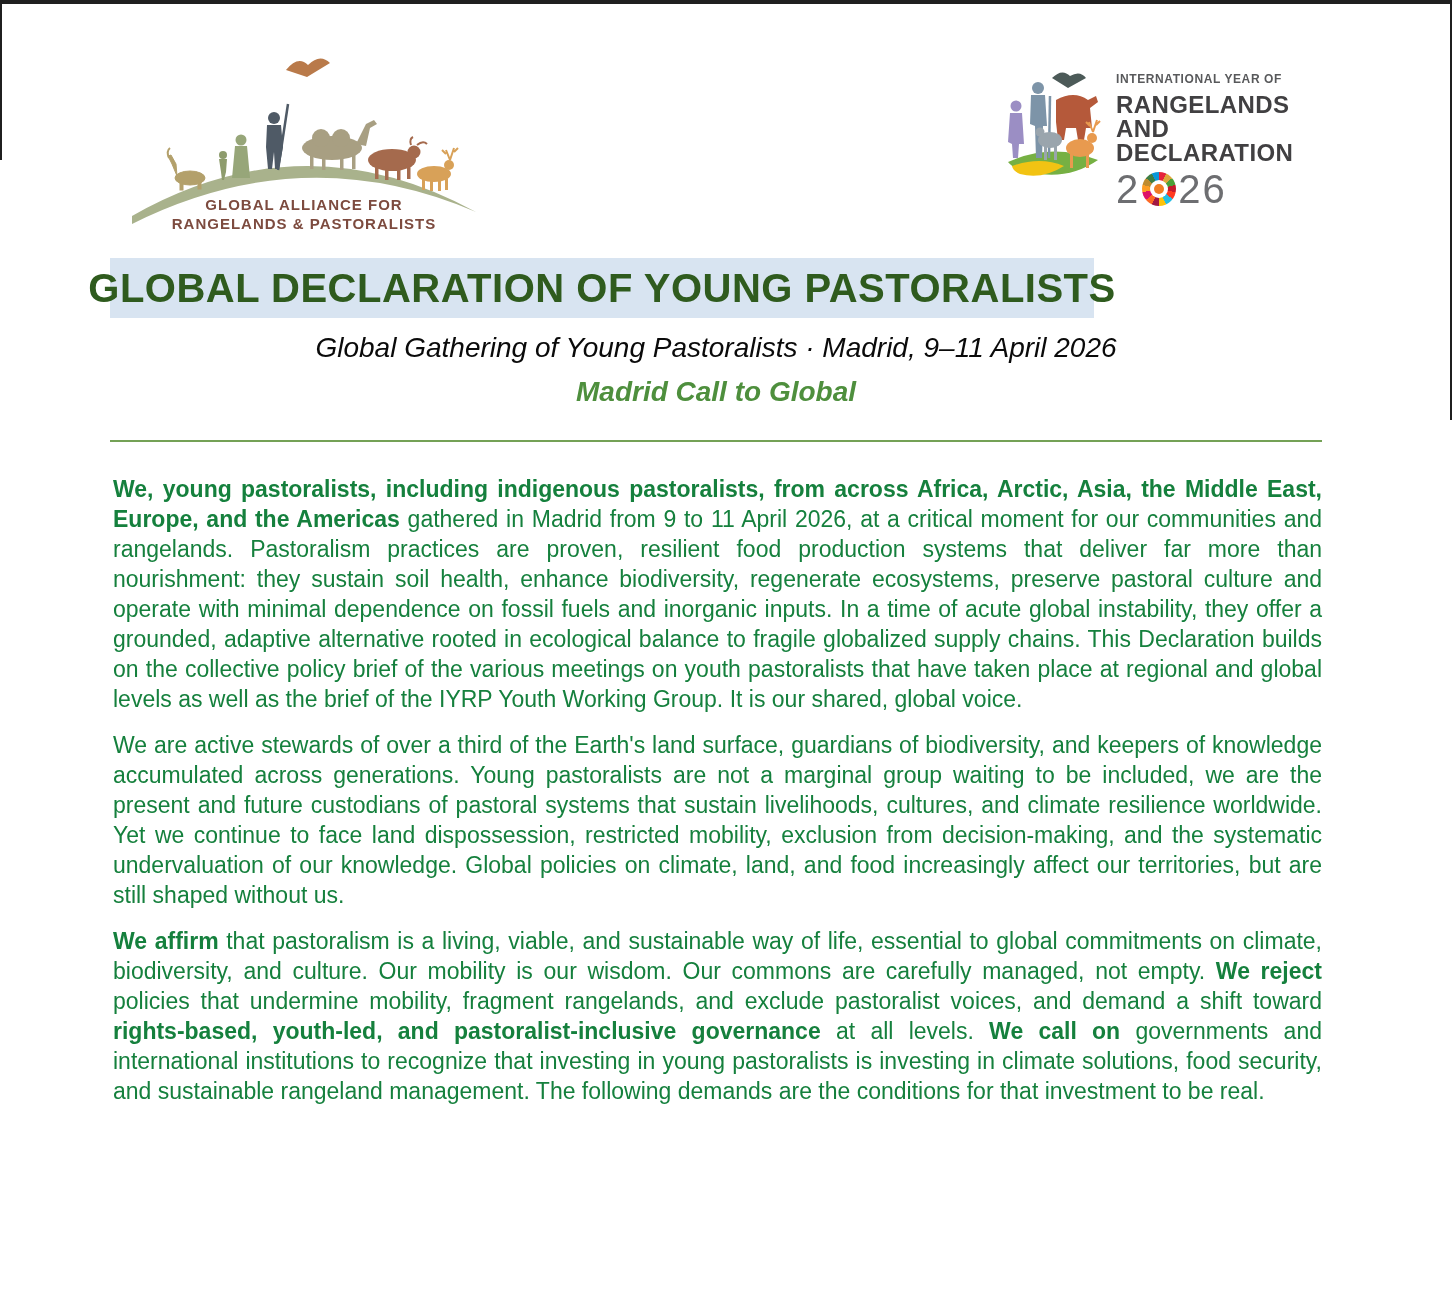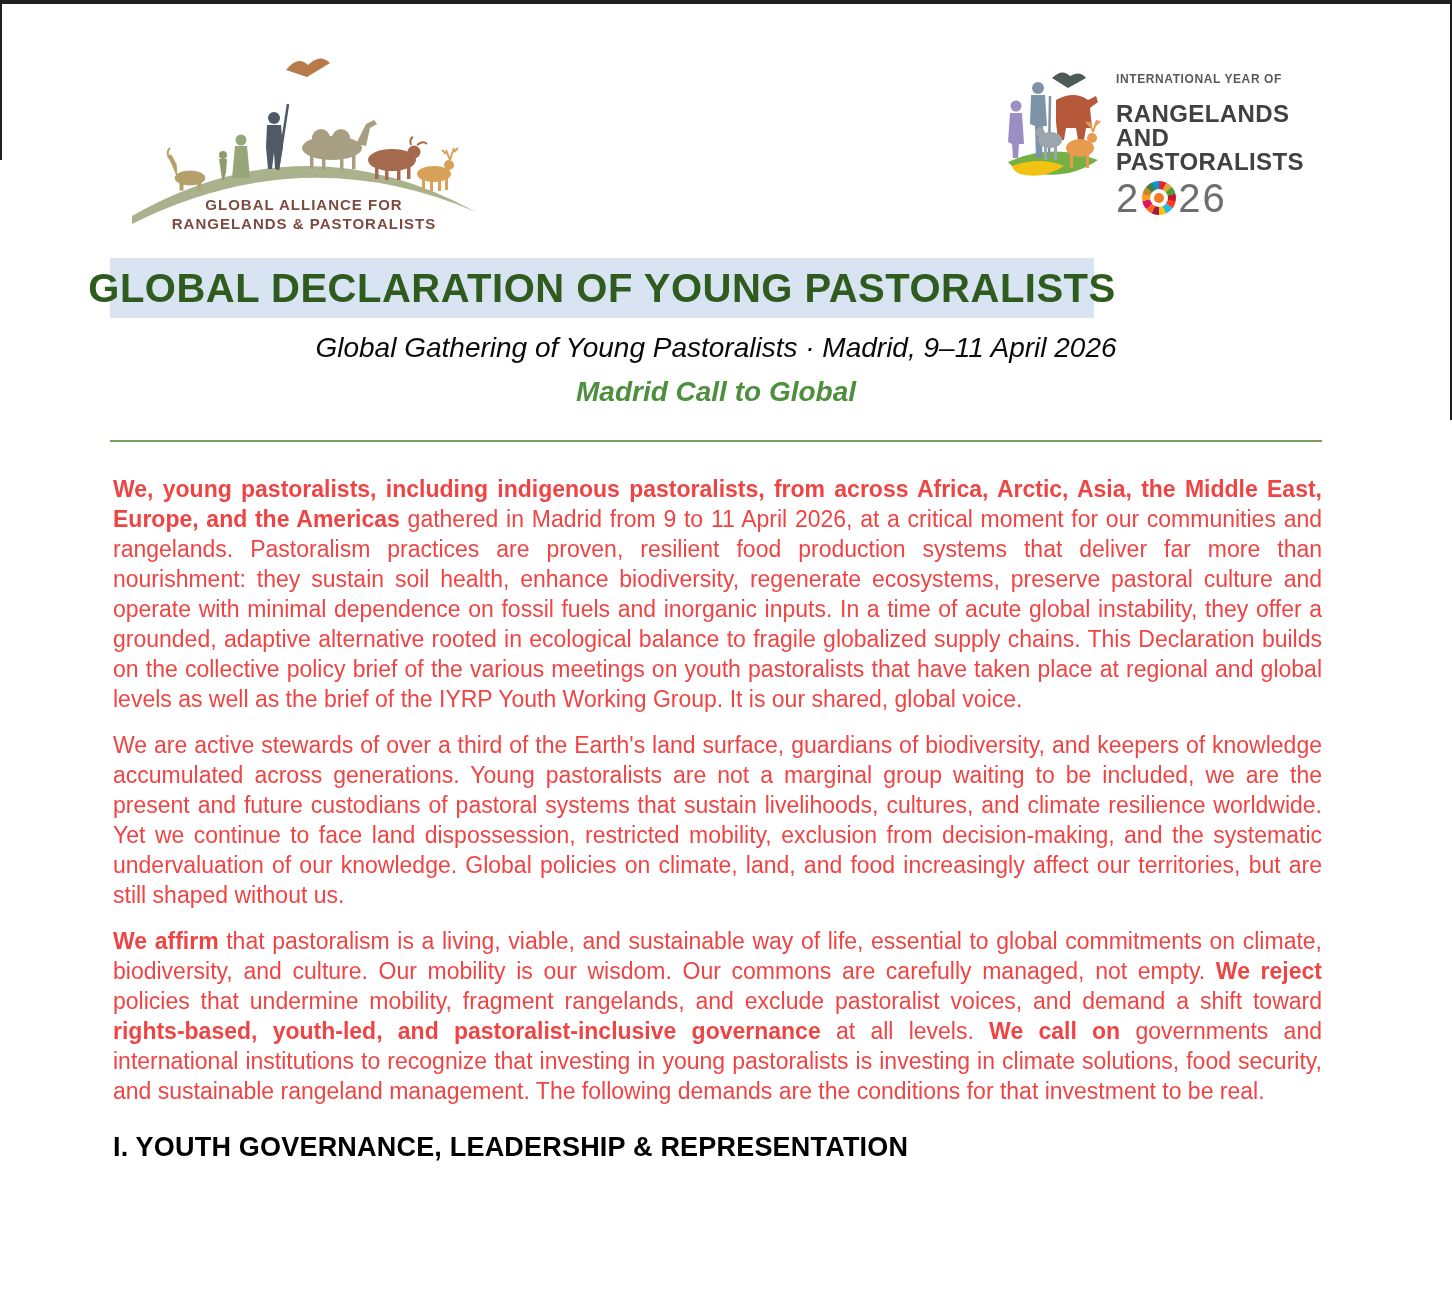--- a/index.html
+++ b/index.html
@@ -11,21 +11,21 @@
   .edge-top { position:absolute; top:0; left:0; width:1452px; height:4px; background:#1f1f1f; }
   .edge-left { position:absolute; top:0; left:0; width:2px; height:160px; background:#1f1f1f; }
   .edge-right { position:absolute; top:0; right:0; width:2px; height:420px; background:#1f1f1f; }
 
   
   .header-area { position:relative; height:258px; }
   .garp-logo { position:absolute; left:128px; top:52px; width:352px; height:196px; }
   .iyrp-logo { position:absolute; left:1002px; top:66px; width:320px; height:130px; display:flex; gap:14px; }
   .iyrp-art { width:100px; height:118px; flex:0 0 auto; }
   .iyrp-text { padding-top:6px; color:var(--iyrp_text); }
-  .iyrp-l1 { font-size:12px; font-weight:bold; letter-spacing:.6px; color:#58595b; margin-bottom:16px; }
+  .iyrp-l1 { font-size:12px; font-weight:bold; letter-spacing:.6px; color:#58595b; margin-bottom:7px; }
   .iyrp-l2, .iyrp-l3 { font-size:24px; font-weight:bold; letter-spacing:.4px; line-height:24px; color:var(--iyrp_text); }
   .iyrp-year { display:flex; align-items:center; margin-top:4px; font-size:40px; color:var(--iyrp_year_gray); letter-spacing:2px; line-height:40px; }
   .sdg-wheel { position:relative; display:inline-block; width:34px; height:34px; border-radius:50%; margin:0 2px;
     background:conic-gradient(#E5243B 0 7%,#DDA63A 7% 14%,#4C9F38 14% 21%,#C5192D 21% 28%,#FF3A21 28% 35%,#26BDE2 35% 43%,#FCC30B 43% 50%,#A21942 50% 57%,#FD6925 57% 64%,#DD1367 64% 72%,#FD9D24 72% 79%,#BF8B2E 79% 86%,#3F7E44 86% 93%,#0A97D9 93% 100%); }
   .sdg-wheel::after { content:""; position:absolute; inset:8px; background:#fff; border-radius:50%; }
   .sdg-wheel::before { content:""; position:absolute; inset:12px; background:#f07d24; border-radius:50%; z-index:1; }
 
   
   .banner { margin-left:110px; width:984px; height:60px; background:var(--banner_bg);
             display:flex; align-items:center; justify-content:center; }
@@ -33,21 +33,21 @@
 
   
   .subtitles { margin-left:110px; width:1212px; padding-top:8px; text-align:center; }
   .subtitles p { font-size:28px; font-style:italic; line-height:44px; color:#0a0a0a; }
   .subtitles p.cta { font-weight:bold; color:var(--accent_green); }
 
   hr.divider { border:none; border-top:2px solid var(--divider_green); margin:26px 130px 0 110px; }
 
   
   main { margin:0 130px 0 113px; }
-  main p.para { font-size:23px; line-height:30px; text-align:justify; color:#ef4444; margin-top:16px; }
+  main p.para { font-size:23px; line-height:30px; text-align:justify; color:#15803d; margin-top:16px; }
   main p.para:first-child { margin-top:32px; }
   main h2 { font-size:27px; font-weight:bold; color:#000; margin-top:26px; letter-spacing:.2px; }
 </style>
 </head>
 <body>
 
 <div class="page">
   <div class="edge-top"></div>
   <div class="edge-left"></div>
   <div class="edge-right"></div>
@@ -146,21 +146,21 @@
           <ellipse cx="78" cy="82" rx="14" ry="9"></ellipse>
           <circle cx="90" cy="72" r="5"></circle>
           <path d="M91 66 L95 54 M91 66 L87 56 M94 59 L98 55 M88 60 L84 56" stroke="#e89a4f" stroke-width="2" fill="none"></path>
           <rect x="68" y="88" width="3" height="14"></rect>
             <rect x="84" y="88" width="3" height="14"></rect>
         </g>
       </svg>
       <div class="iyrp-text">
         <div class="iyrp-l1">INTERNATIONAL YEAR OF</div>
         <div class="iyrp-l2">RANGELANDS AND</div>
-        <div class="iyrp-l3">PASTORALISTS</div>
+        <div class="iyrp-l3">DECLARATION</div>
         <div class="iyrp-year">
           <span>2</span>
           <span class="sdg-wheel"></span>
           <span>26</span>
         </div>
       </div>
     </div>
   </div>
 
   <div class="banner">
@@ -171,15 +171,14 @@
     <p>Global Gathering of Young Pastoralists · Madrid, 9–11 April 2026</p>
     <p class="cta">Madrid Call to Global</p>
   </div>
 
   <hr class="divider">
 
   <main>
     <p class="para"><b>We, young pastoralists, including indigenous pastoralists, from across Africa, Arctic, Asia, the Middle East, Europe, and the Americas</b><span> gathered in Madrid from 9 to 11 April 2026, at a critical moment for our communities and rangelands.  Pastoralism practices are proven, resilient food production systems that deliver far more than nourishment: they sustain soil health, enhance biodiversity, regenerate ecosystems, preserve pastoral culture and operate with minimal dependence on fossil fuels and inorganic inputs. In a time of acute global instability, they offer a grounded, adaptive alternative rooted in ecological balance to fragile globalized supply chains. This Declaration builds on the collective policy brief of the various meetings on youth pastoralists that have taken place at regional and global levels as well as the brief of the IYRP Youth Working Group. It is our shared, global voice.</span></p>
     <p class="para"><span>We are active stewards of over a third of the Earth's land surface, guardians of biodiversity, and keepers of knowledge accumulated across generations. Young pastoralists are not a marginal group waiting to be included, we are the present and future custodians of pastoral systems that sustain livelihoods, cultures, and climate resilience worldwide. Yet we continue to face land dispossession, restricted mobility, exclusion from decision-making, and the systematic undervaluation of our knowledge. Global policies on climate, land, and food increasingly affect our territories, but are still shaped without us.</span></p>
     <p class="para"><b>We affirm</b><span> that pastoralism is a living, viable, and sustainable way of life, essential to global commitments on climate, biodiversity, and culture. Our mobility is our wisdom. Our commons are carefully managed, not empty. </span><b>We reject</b><span> policies that undermine mobility, fragment rangelands, and exclude pastoralist voices, and demand a shift toward </span><b>rights-based, youth-led, and pastoralist-inclusive governance</b><span> at all levels. </span><b>We call on</b><span> governments and international institutions to recognize that investing in young pastoralists is investing in climate solutions, food security, and sustainable rangeland management. The following demands are the conditions for that investment to be real.</span></p>
-    <h2>I. YOUTH GOVERNANCE, LEADERSHIP &amp; REPRESENTATION</h2>
   </main>
 </div>
 
 </body></html>

